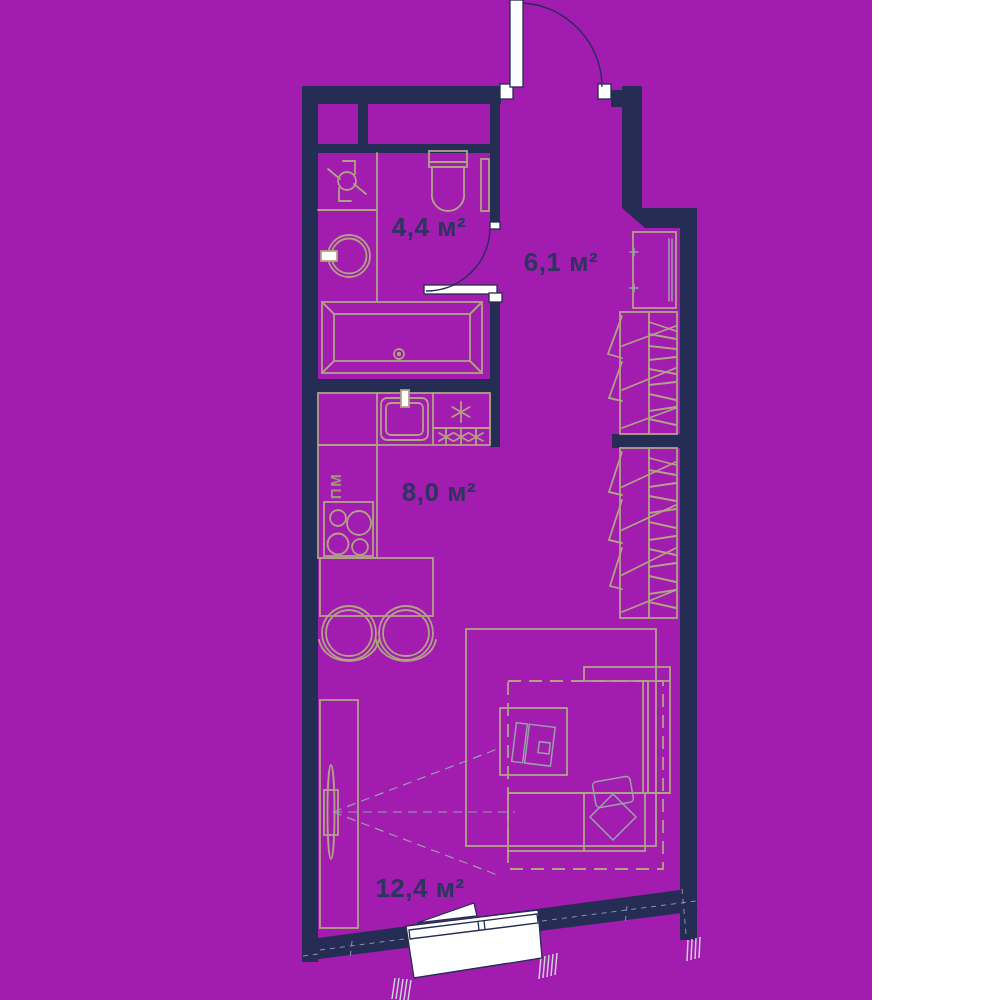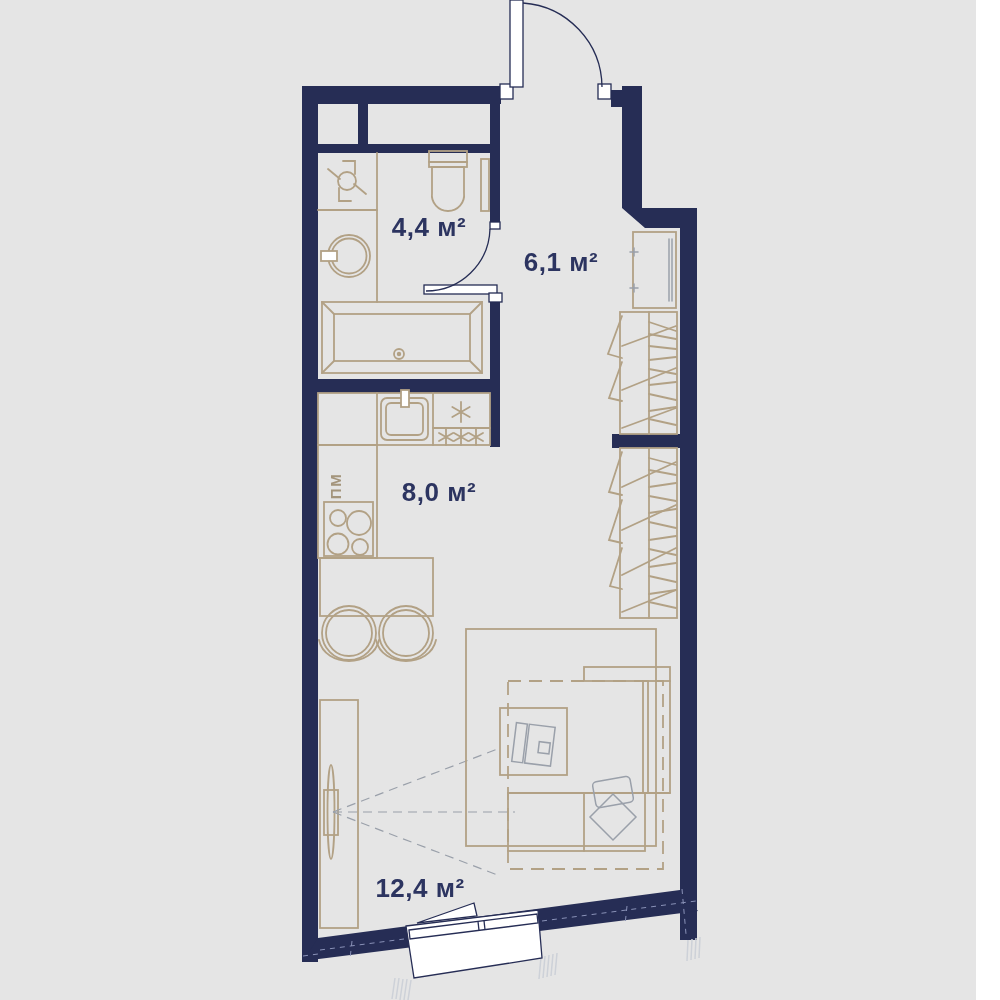--- a/index.html
+++ b/index.html
@@ -1,16 +1,16 @@
 <!DOCTYPE html>
 <html><head>
 <meta charset="utf-8">
 <style>
   html,body{margin:0;padding:0;background:#ffffff;}
-  .canvas{position:relative;width:976px;height:1000px;background:#e5e5e5;overflow:hidden;
+  .canvas{position:relative;width:872px;height:1000px;background:#a21caf;overflow:hidden;
           font-family:"Liberation Sans",sans-serif;}
   svg{display:block;}
   .wall{fill:#262d55;stroke:none;}
   .thinnavy{fill:none;stroke:#262d55;stroke-width:1.3;}
   .thinnavy-f{fill:#ffffff;stroke:#262d55;stroke-width:1.3;}
   .furn{fill:none;stroke:#b2a185;stroke-width:1.8;stroke-linecap:round;}
   .furn-f{fill:#ffffff;stroke:#b2a185;stroke-width:1.8;}
   .gray{fill:none;stroke:#9aa0aa;stroke-width:1.5;stroke-linecap:round;}
   .graydash{fill:none;stroke:#9aa0aa;stroke-width:1.2;stroke-dasharray:9 6;}
   .beddash{fill:none;stroke:#b2a185;stroke-width:1.8;stroke-dasharray:13 8;}

